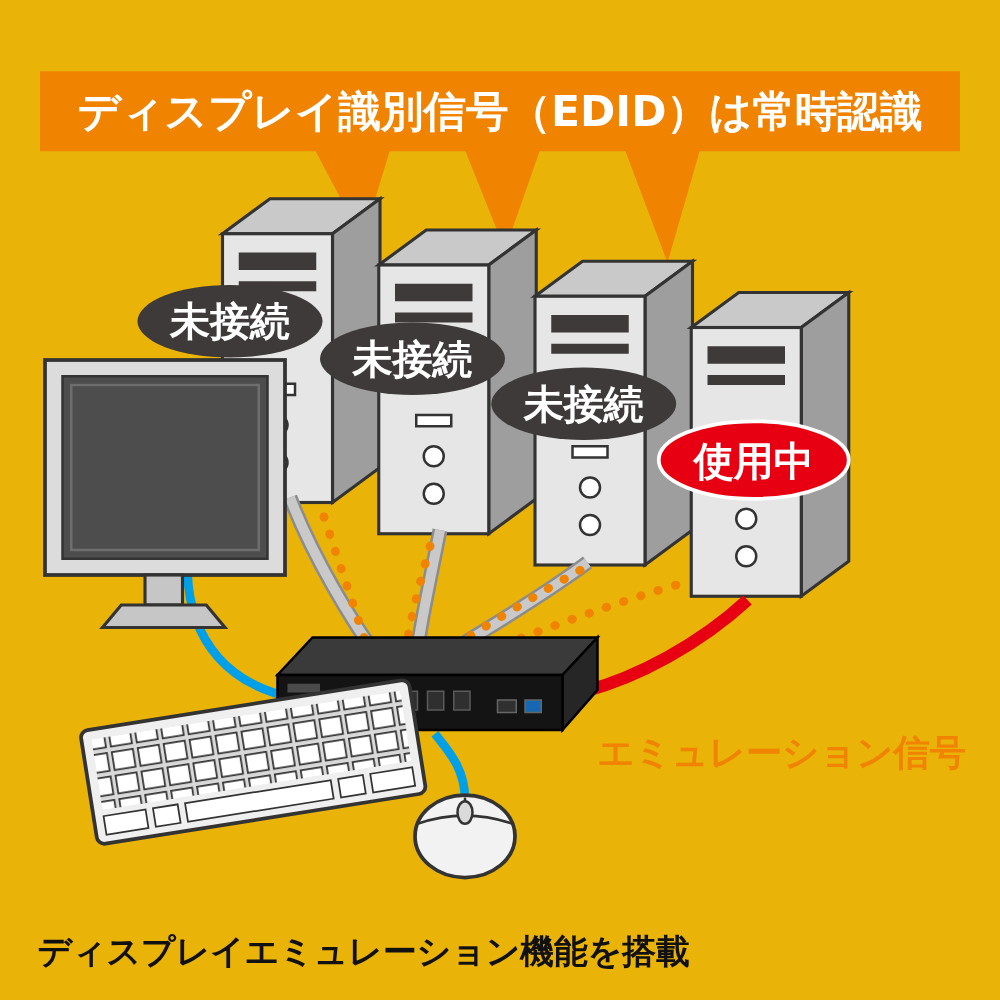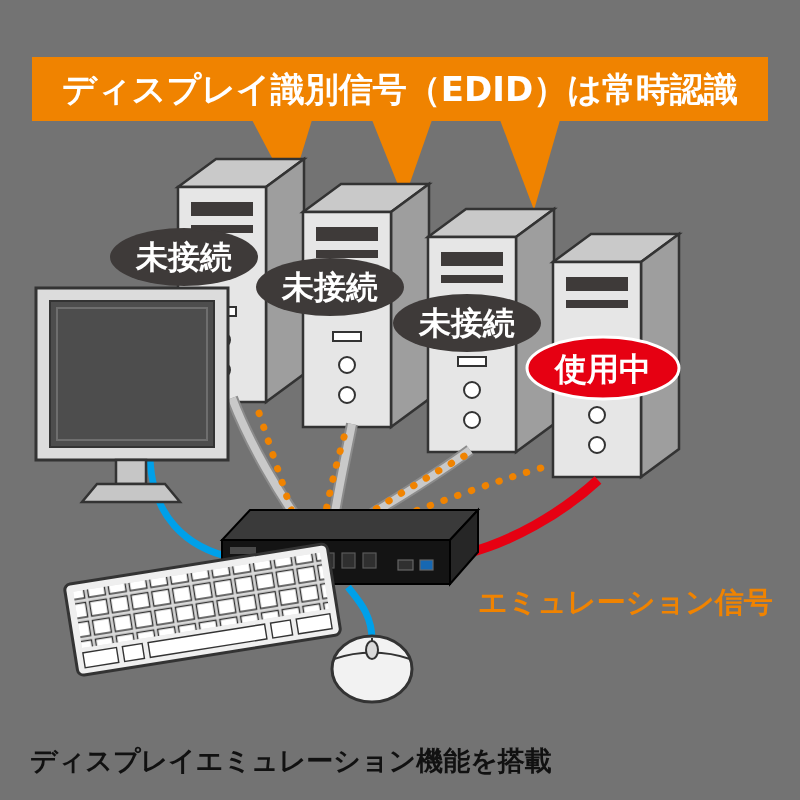--- a/index.html
+++ b/index.html
@@ -1,16 +1,16 @@
 <!DOCTYPE html>
 <html><head>
 <meta charset="utf-8">
 <style>
   html,body{margin:0;padding:0;background:#ffffff;}
-  .stage{width:800px;height:800px;position:relative;background:#737373;overflow:hidden;}
+  .stage{width:800px;height:800px;position:relative;background:#eab308;overflow:hidden;}
   svg{display:block;}
   text{font-family:"DejaVu Sans","Liberation Sans",sans-serif;font-weight:bold;}
 </style>
 </head>
 <body>
 
 <div class="stage">
 <svg width="800" height="800" viewBox="0 0 800 800">
   <defs>
     <pattern id="keyPattern" width="21" height="19" patternUnits="userSpaceOnUse">

